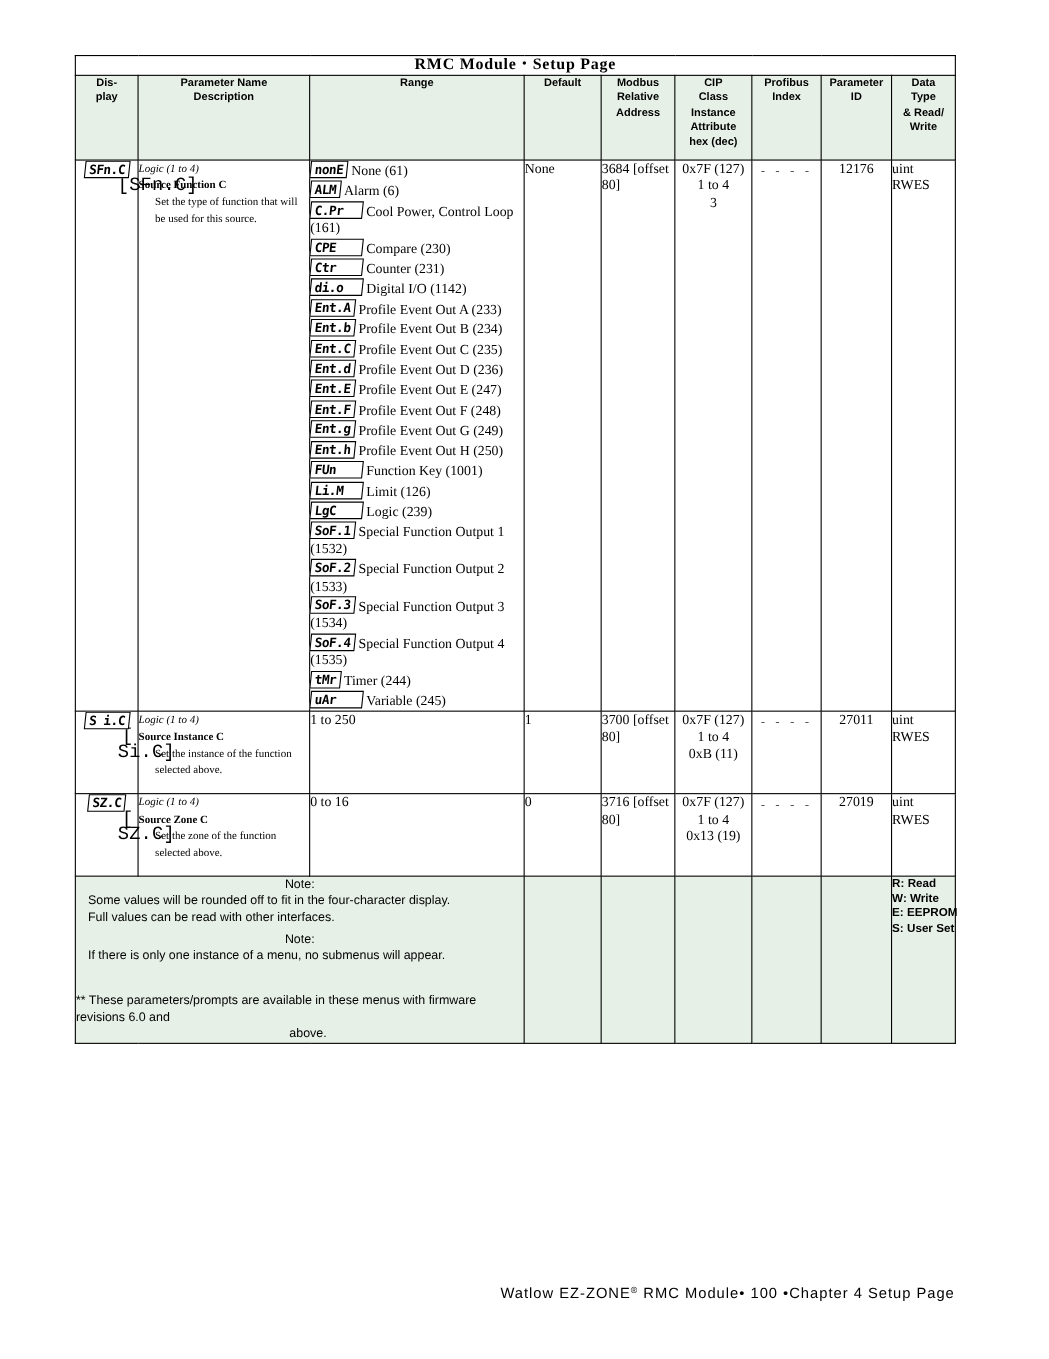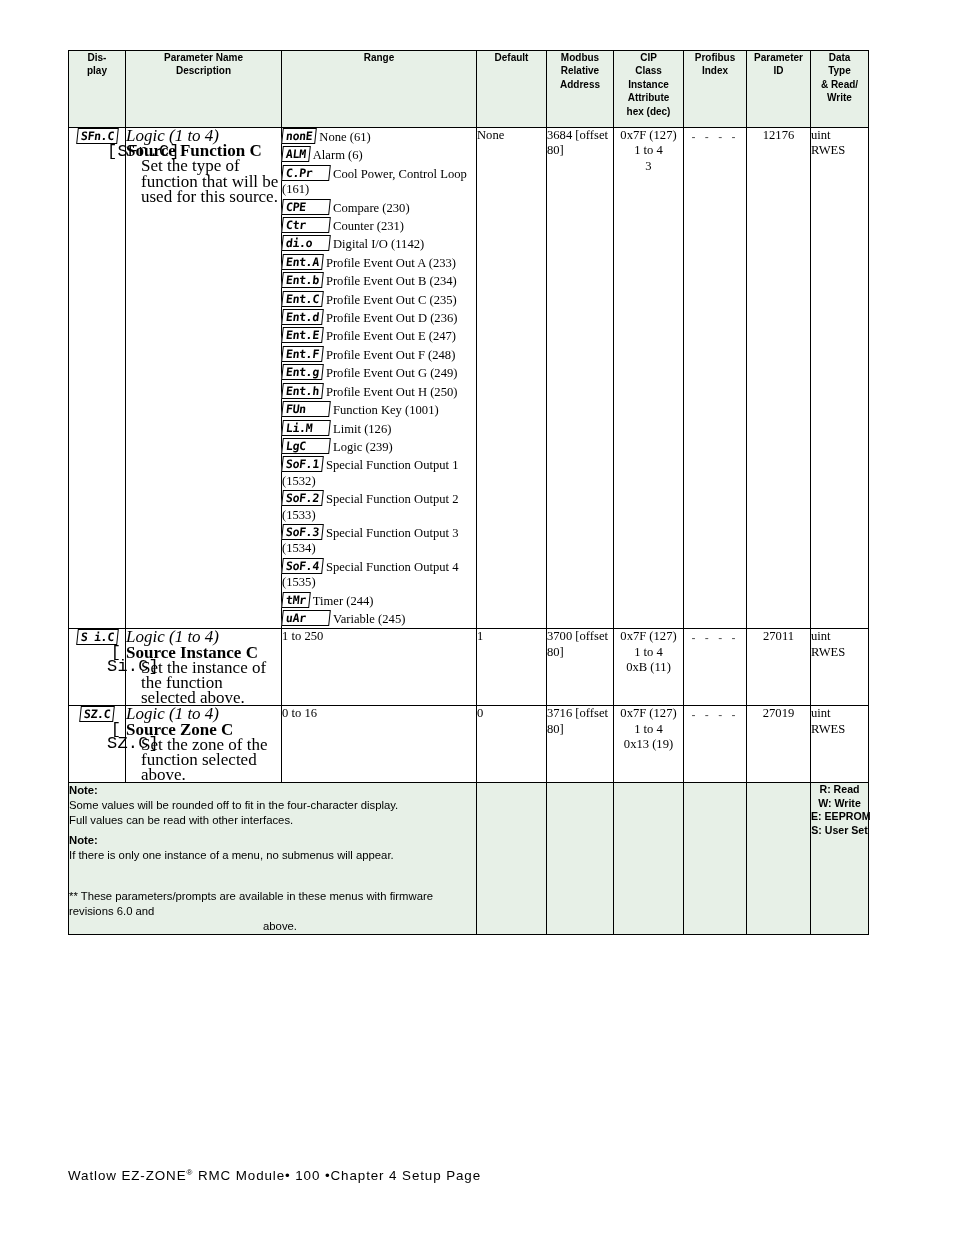--- a/index.html
+++ b/index.html
@@ -87,21 +87,21 @@
     display: block;
     margin-top: 1px;
     font-family: Liberation Mono, monospace;
     font-size: 17px;
     letter-spacing: 0.2px;
     margin-left: 38px;
   }
 
   .c-desc {
     padding: 5px 6px 6px 6px;
-    font-size: 17px;
+    font-size: 10px;
     line-height: 15.2px;
   }
   .c-desc .ctx { font-style: italic; }
   .c-desc .pname { font-weight: bold; display: block; }
   .c-desc .pdesc { display: block; padding-left: 15px; }
 
   .c-range {
     padding: 5px 5px 6px 5px;
     font-size: 12.6px;
     line-height: 15.4px;
@@ -138,47 +138,47 @@
   }
 
   
   .note-row td { background: #e7f0e7; }
   .note-cell {
     padding: 7px 8px 9px 8px;
     font-family: "Liberation Sans", "DejaVu Sans", sans-serif;
     font-size: 11.3px;
     line-height: 15px;
   }
-  .note-cell .nlabel { font-weight: bold; display: block; }
-  .note-cell .nline { display: block; }
+  .note-cell .nlabel { font-weight: normal; display: block; text-align: center; }
+  .note-cell .nline { display: block; padding-left: 11px; }
   .note-cell .nblock { margin-bottom: 5px; }
   .note-cell .nstar { display: block; padding-left: 0; text-indent: 0; margin-top: 26px; }
   .note-cell .nstar .ind { display: block; padding-left: 15px; text-align: center; }
 
   .legend-cell {
     padding: 7px 5px 5px 6px;
     font-family: "Liberation Sans", "DejaVu Sans", sans-serif;
     font-size: 10.6px;
     font-weight: bold;
     line-height: 13.4px;
   }
-  .legend-cell span { display: block; white-space: nowrap; text-align: center; }
+  .legend-cell span { display: block; white-space: nowrap; }
 
   
   .footer {
     position: absolute;
     left: 68px;
     top: 1168px;
     width: 800px;
     font-family: "Liberation Sans", "DejaVu Sans", sans-serif;
     font-size: 13.4px;
     letter-spacing: 0.9px;
     display: flex;
     align-items: baseline;
-    justify-content: flex-start;
+    justify-content: flex-end;
   }
   .footer .fl { white-space: nowrap; }
   .footer .fc { white-space: nowrap; }
   .footer .fr { white-space: nowrap; }
   .footer sup { font-size: 8px; vertical-align: 5px; }
 </style>
 </head>
 <body>
 
 <div class="page">
@@ -189,20 +189,25 @@
       <col style="width:195px">
       <col style="width:70px">
       <col style="width:67px">
       <col style="width:70px">
       <col style="width:63px">
       <col style="width:64px">
       <col style="width:58px">
     </colgroup>
 
     <tbody>
+        <tr>
+      <td class="title-cell" colspan="9">
+        <span>RMC Module</span><span class="sep">•</span><span>Setup Page</span>
+      </td>
+    </tr>
 
     <tr class="hdr">
       <td>
         <span>Dis-</span><br>
         <span>play</span>
       </td>
       <td>
         <span>Parameter Name</span><br>
         <span>Description</span>
       </td>

